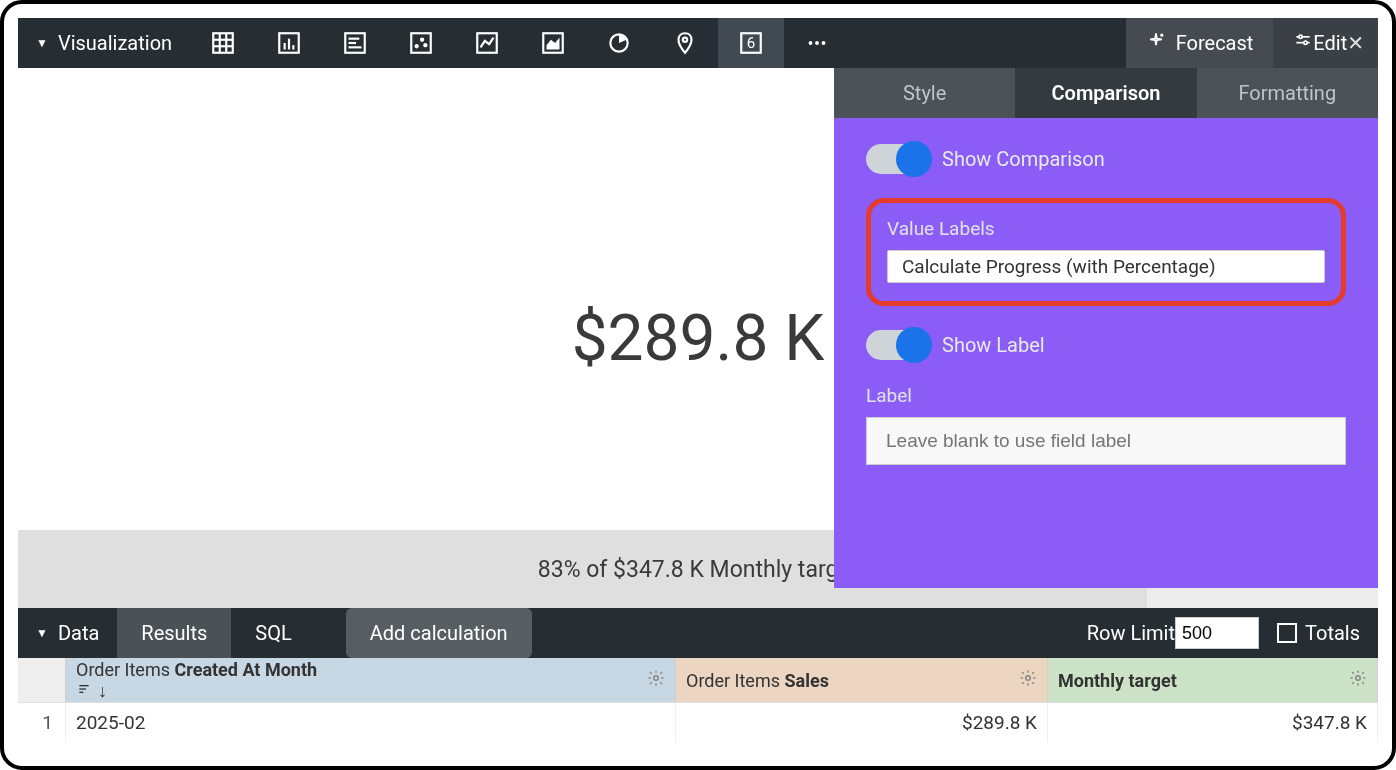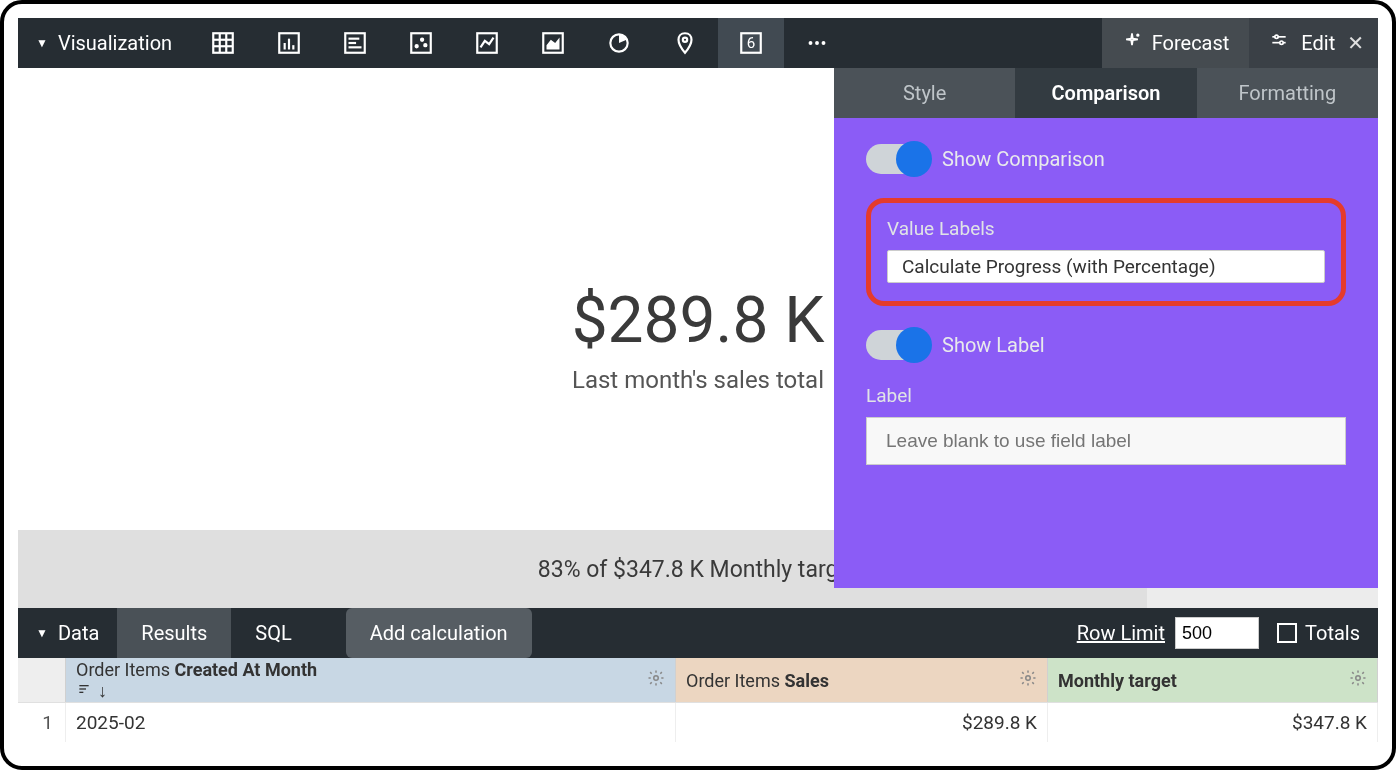--- a/index.html
+++ b/index.html
@@ -51,21 +51,21 @@
   .viz-icon.active { background: #414a52; }
   .viz-icon svg { width: 26px; height: 26px; stroke: #fff; fill: none; stroke-width: 2; }
 
   .spacer { flex: 1; }
   .forecast {
     display: flex; align-items: center; gap: 10px;
     padding: 0 20px; height: 100%; cursor: pointer;
     background: #454b50;
   }
   .edit-panel-header {
-    display: flex; align-items: center; gap: 12px;
+    display: flex; align-items: center; 
     padding: 0 14px 0 20px; height: 100%;
     background: #3a4046; cursor: pointer;
   }
   .close-x { font-size: 20px; cursor: pointer; color: #e0e0e0; }
 
   
   .main-area {
     position: relative;
     height: 540px;
     background: #fff;
@@ -173,21 +173,21 @@
     background: #262d33;
     display: flex;
     align-items: center;
     color: #fff;
     font-size: 20px;
   }
   .data-toggle { display:flex; align-items:center; gap:10px; padding:0 18px; height:100%; cursor:pointer; }
   .data-btn { height:100%; padding:0 24px; display:flex; align-items:center; cursor:pointer; }
   .data-btn.active { background: #4a5157; }
   .data-btn.muted { background: #565d63; border-radius: 6px; }
-  .row-limit { display:flex; align-items:center; gap:10px; padding-right:18px;text-decoration:underline; }
+  .row-limit { display:flex; align-items:center; padding-right:18px; }
   .row-limit input {
     width: 84px; height: 32px; font-size:18px;
     border:1px solid #ccc; padding:2px 6px;
   }
   .totals-check { display:flex; align-items:center; gap:8px; padding-right:18px; }
   .totals-check .cbox {
     width: 20px; height: 20px; border:2px solid #fff; background:transparent;
   }
 
   
@@ -317,21 +317,20 @@
             </svg>
         </span>
         <span>Edit</span>
         <span class="close-x">✕</span>
       </div>
     </div>
 
     <div class="main-area">
       <div class="viz-canvas">
         <div class="big-value">$289.8 K</div>
-        <div class="subtitle">Last month's sales total</div>
         <div class="progress-wrap">
           <div class="progress-bar"></div>
           <div class="progress-label">83% of $347.8 K Monthly target</div>
         </div>
       </div>
 
       <div class="edit-panel">
         <div class="edit-tabs">
           <div class="edit-tab">Style</div>
           <div class="edit-tab active">Comparison</div>

